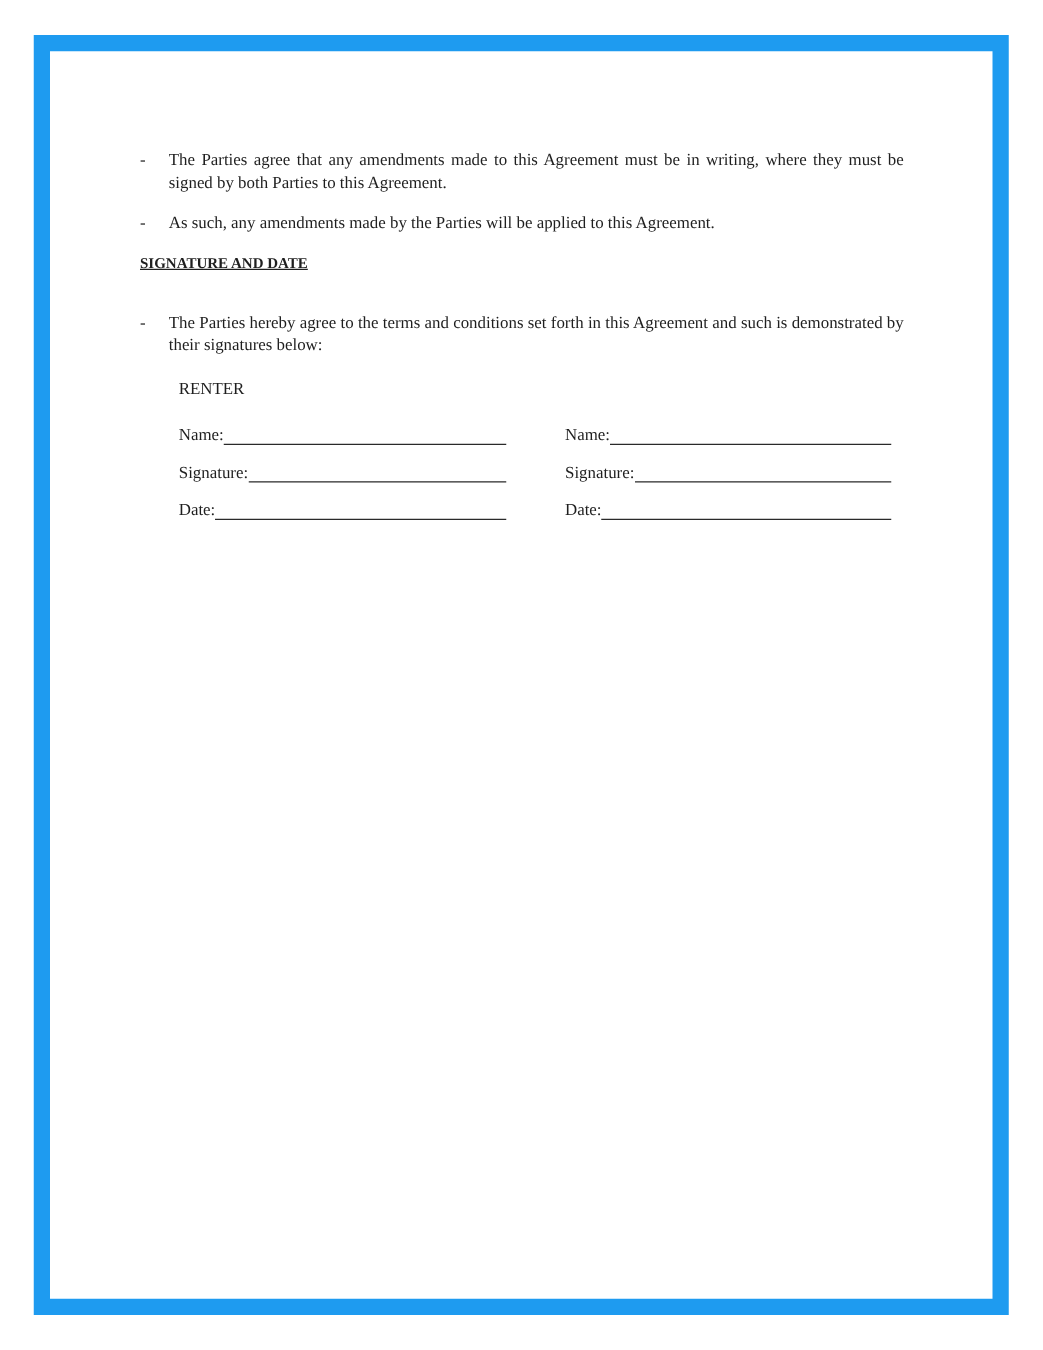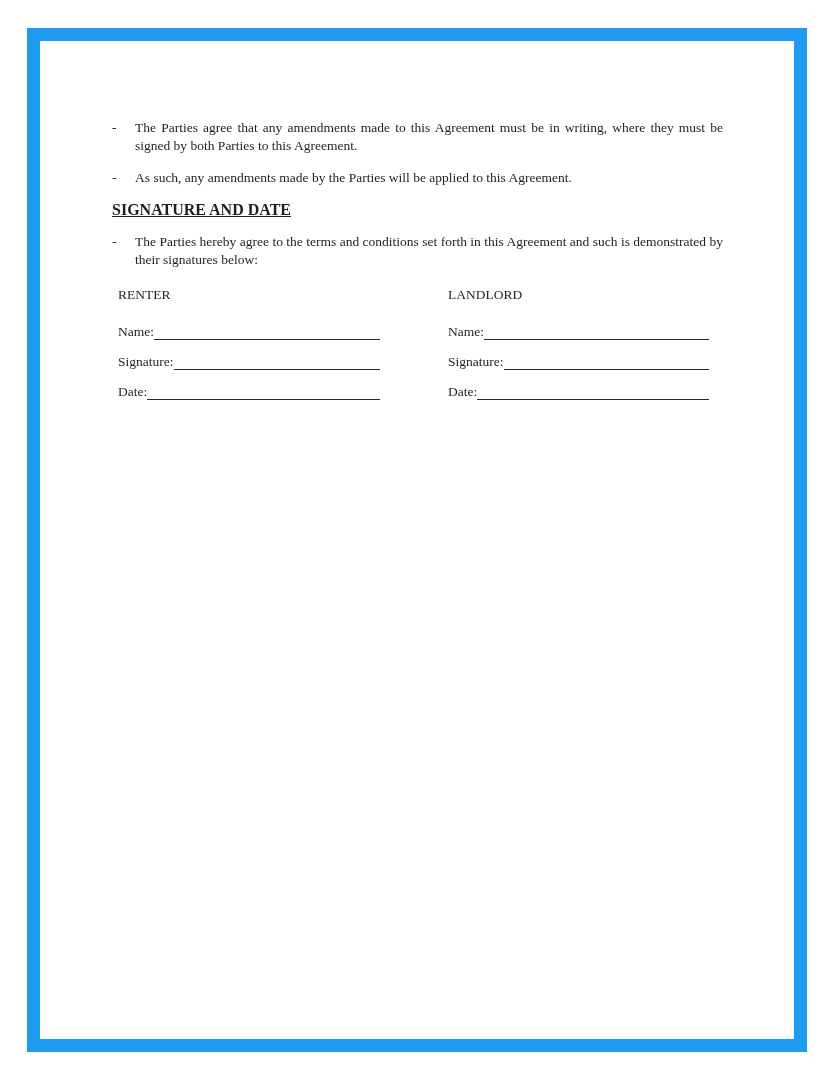--- a/index.html
+++ b/index.html
@@ -42,32 +42,33 @@
     flex: 0 0 23px;
     text-align: left;
   }
   .bullet-text {
     flex: 1 1 auto;
     text-align: justify;
   }
   .section-heading {
     font-weight: bold;
     text-decoration: underline;
-    margin: 0 0 14px 0;
-    font-size: 16px;
+    margin: 0 0 30px 0;
+    font-size: 12px;
     line-height: 18px;
   }
   .sig-area {
     margin-left: 6px;
     margin-top: 17px;
   }
   .sig-grid {
     display: grid;
     grid-template-columns: 262px 261px;
-    column-gap: 68px;
+    column-gap: 47px;
+    margin-left: 25px;
   }
   .party-title {
     line-height: 18px;
     margin-bottom: 19px;
   }
   .sig-row {
     display: flex;
     align-items: flex-start;
     line-height: 18px;
     margin-bottom: 12px;
@@ -101,21 +102,20 @@
       <div class="section-heading">SIGNATURE AND DATE</div>
 
       <div class="bullet-item">
         <span class="bullet-marker">-</span>
         <span class="bullet-text">The Parties hereby agree to the terms and conditions set forth in this Agreement and such is demonstrated by their signatures below:</span>
       </div>
 
       <div class="sig-area">
         <div class="sig-grid">
           <div class="party-title">RENTER</div>
-          <div class="party-title">LANDLORD</div>
         </div>
 
         <div class="sig-grid">
           <div class="sig-row">
             <span class="sig-label">Name:</span>
             <span class="sig-line"></span>
           </div>
           <div class="sig-row">
             <span class="sig-label">Name:</span>
             <span class="sig-line"></span>

